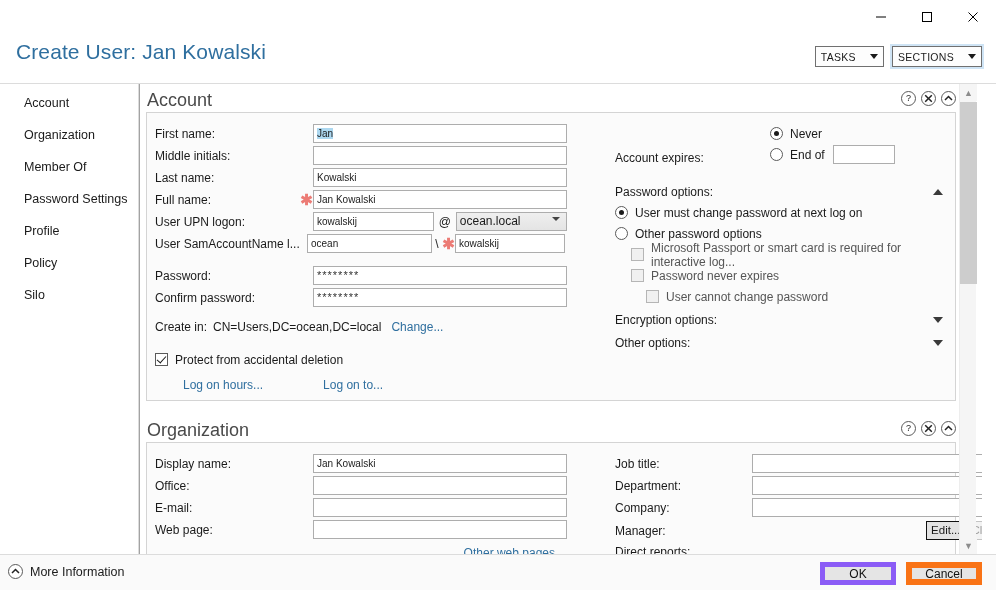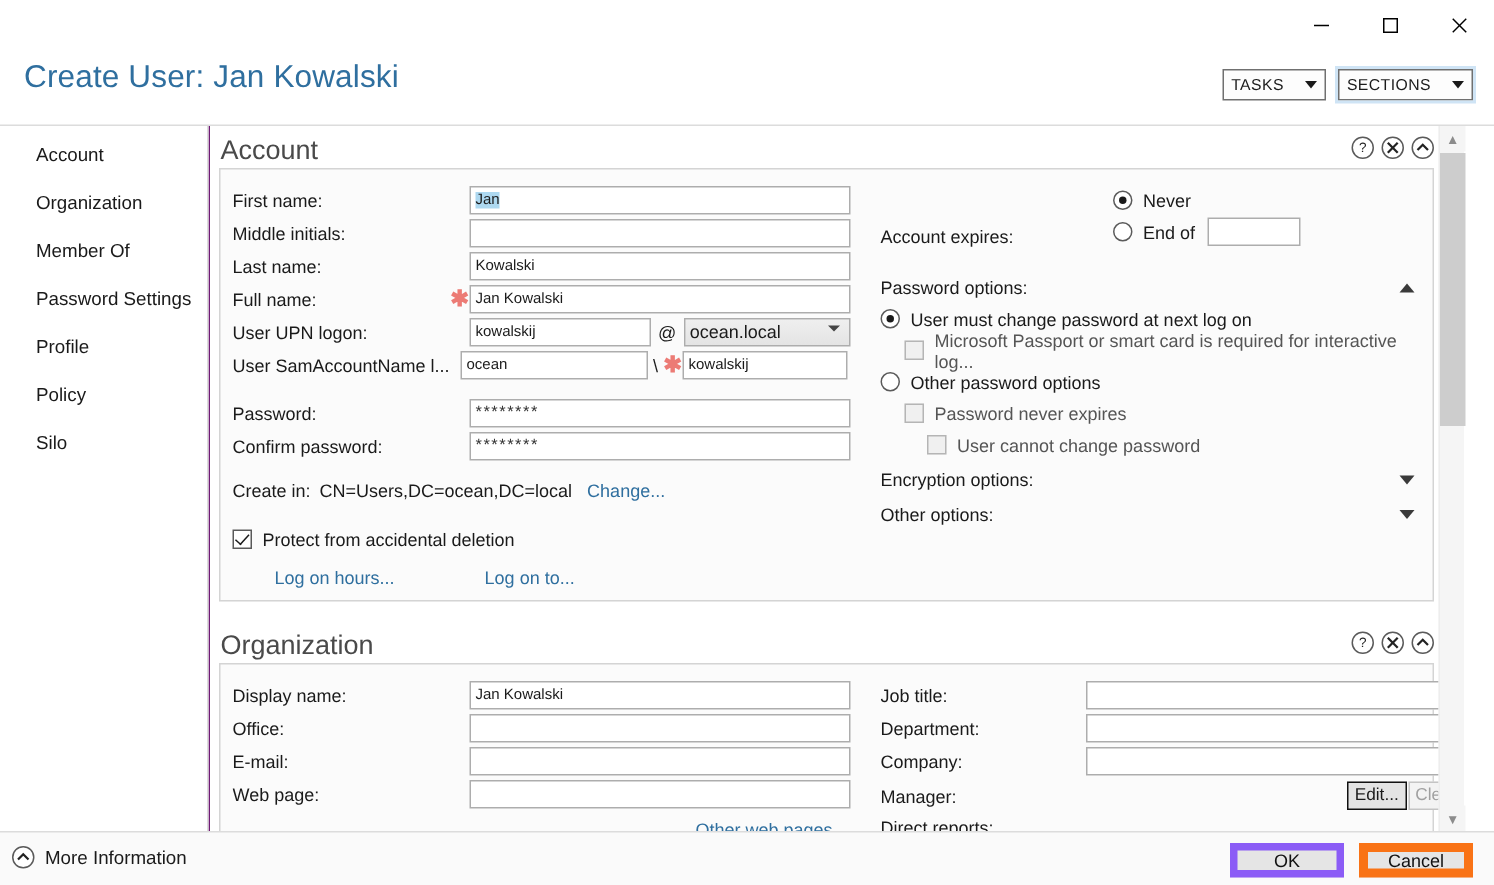--- a/index.html
+++ b/index.html
@@ -7,21 +7,21 @@
     margin: 0; padding: 0;
     width: 996px; height: 590px;
     overflow: hidden;
     background: #ffffff;
     font-family: "Liberation Sans", sans-serif;
     font-size: 12px;
     color: #1a1a1a;
     -webkit-font-smoothing: antialiased;
   }
 
-  .window { position: relative; width: 976px; height: 590px; background:#701a75; }
+  .window { position: relative; width: 976px; height: 590px; background:#a3a3a3; }
 
   
   .titlebar {
     position: absolute; top:0; left:0; width:996px; height:34px;
     background:#ffffff;
   }
   .win-controls { position:absolute; right:0; top:0; display:flex; height:34px; }
   .win-btn {
     width:46px; height:34px; display:flex; align-items:center; justify-content:center;
     color:#000; font-size:13px; line-height:1; cursor:default;
@@ -82,21 +82,21 @@
     font-size:9px; color:#222; cursor:default; background:#fff; line-height:1;
   }
   .circ-icon svg { display:block; }
 
   .panel {
     border:1px solid #d4d4d4; background:#fbfbfb;
     margin:0 26px 0 6px; position:relative;
   }
 
   
-  .cols { display:flex; }
+  .cols { display:flex;gap:28px; }
   .col-l { width:420px; padding:10px 0 8px 8px; }
   .col-r { flex:1; padding:10px 12px 8px 20px; }
 
   .row { display:flex; align-items:center; height:21px; margin-bottom:1px; }
   .row .lbl {
     width:145px; font-size:12px; color:#1a1a1a; flex:none;
     white-space:nowrap; overflow:hidden;
   }
   .inp {
     height:19px; border:1px solid #adadad; background:#ffffff;
@@ -386,28 +386,28 @@
 
             <div class="opt-head">
               <span>Password options:</span>
               <span class="tri-up"></span>
             </div>
 
             <div class="cbrow">
               <span class="radio checked"></span>
               <span>User must change password at next log on</span>
             </div>
+            <div class="cbrow">
+              <span class="radio"></span>
+              <span>Other password options</span>
+            </div>
+
             <div class="cbrow" style="padding-left:16px;">
               <span class="cbox dim"></span>
               <span style="color:#555;">Microsoft Passport or smart card is required for interactive log...</span>
-            </div>
-
-            <div class="cbrow">
-              <span class="radio"></span>
-              <span>Other password options</span>
             </div>
             <div class="cbrow" style="padding-left:16px;">
               <span class="cbox dim"></span>
               <span style="color:#555;">Password never expires</span>
             </div>
             <div class="cbrow" style="padding-left:31px;">
               <span class="cbox dim"></span>
               <span style="color:#555;">User cannot change password</span>
             </div>
 

